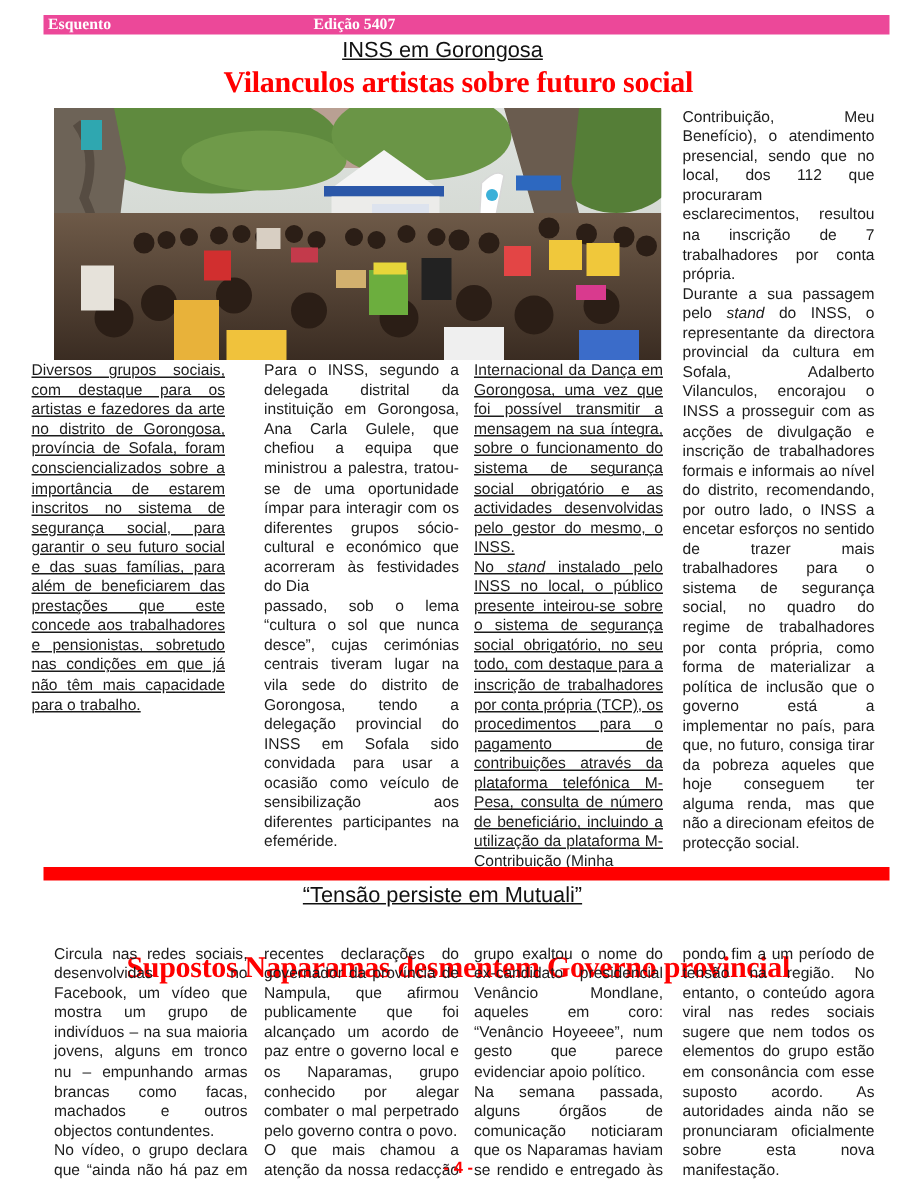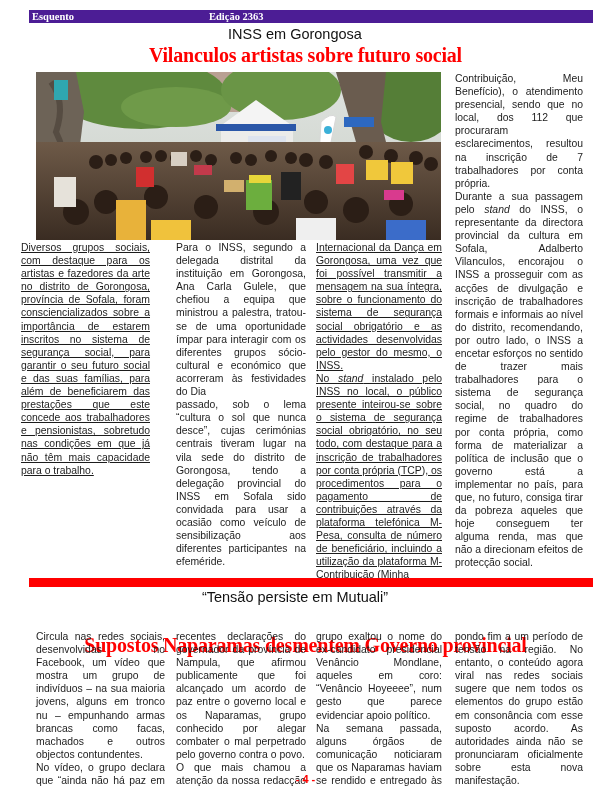--- a/index.html
+++ b/index.html
@@ -1,36 +1,36 @@
 <!DOCTYPE html>
 <html><head>
 <meta charset="utf-8">
 <style>
   html, body { margin:0; padding:0; background:#ffffff; }
   body { width:611px; height:788px; position:relative; overflow:hidden; font-family:"Liberation Sans", sans-serif; color:#1a1a1a; }
-  .header-bar { position:absolute; left:29px; top:10px; width:564px; height:13px; background:#4c1d95; color:#ffffff; font-family:"Liberation Serif", serif; font-weight:bold; font-size:10.5px; line-height:13px; }
+  .header-bar { position:absolute; left:29px; top:10px; width:564px; height:13px; background:#ec4899; color:#ffffff; font-family:"Liberation Serif", serif; font-weight:bold; font-size:10.5px; line-height:13px; }
   .header-bar span { position:absolute; top:0; white-space:nowrap; }
   .hb-left { left:3px; }
   .hb-center { left:180px; }
   .hb-right { right:3px;margin-top:29px; }
-  .kicker { position:absolute; left:0; width:590px; text-align:center; font-family:"Liberation Sans", sans-serif; font-size:14.5px; color:#111; white-space:nowrap; }
+  .kicker { position:absolute; left:0; width:590px; text-align:center; font-family:"Liberation Sans", sans-serif; font-size:14.5px; text-decoration:underline; color:#111; white-space:nowrap; }
   .headline { position:absolute; left:0; width:611px; text-align:center; font-family:"Liberation Serif", serif; font-weight:bold; color:#ff0000; font-size:20px; white-space:nowrap; letter-spacing:-0.2px; }
   .photo { position:absolute; left:36px; top:72px; width:405px; height:168px; overflow:hidden; }
   .col { position:absolute; font-size:10.4px; line-height:13.1px; text-align:justify; color:#1c1c1c; }
   .col p { margin:0; }
   .col p.it { }
   .red-rule { position:absolute; left:29px; width:564px; height:9px; background:#ff0000; }
   .page-num { position:absolute; left:0; width:611px; top:773px; text-align:center; color:#ff0000; font-weight:bold; font-size:11px; }
 </style>
 </head>
 <body>
 
 <div class="header-bar">
   <span class="hb-left">Esquento</span>
-  <span class="hb-center">Edição 2363</span>
+  <span class="hb-center">Edição 5407</span>
   <span class="hb-right">Segunda-feira, 05 de Maio de 2025</span>
 </div>
 
 <div class="kicker" style="top:26px;">INSS em Gorongosa</div>
 <div class="headline" style="top:44px;">Vilanculos artistas sobre futuro social</div>
 
 <div class="photo">
   <svg width="405" height="168" viewBox="0 0 405 168" xmlns="http://www.w3.org/2000/svg">
     <defs>
       <linearGradient id="sky" x1="0" y1="0" x2="0" y2="1">

